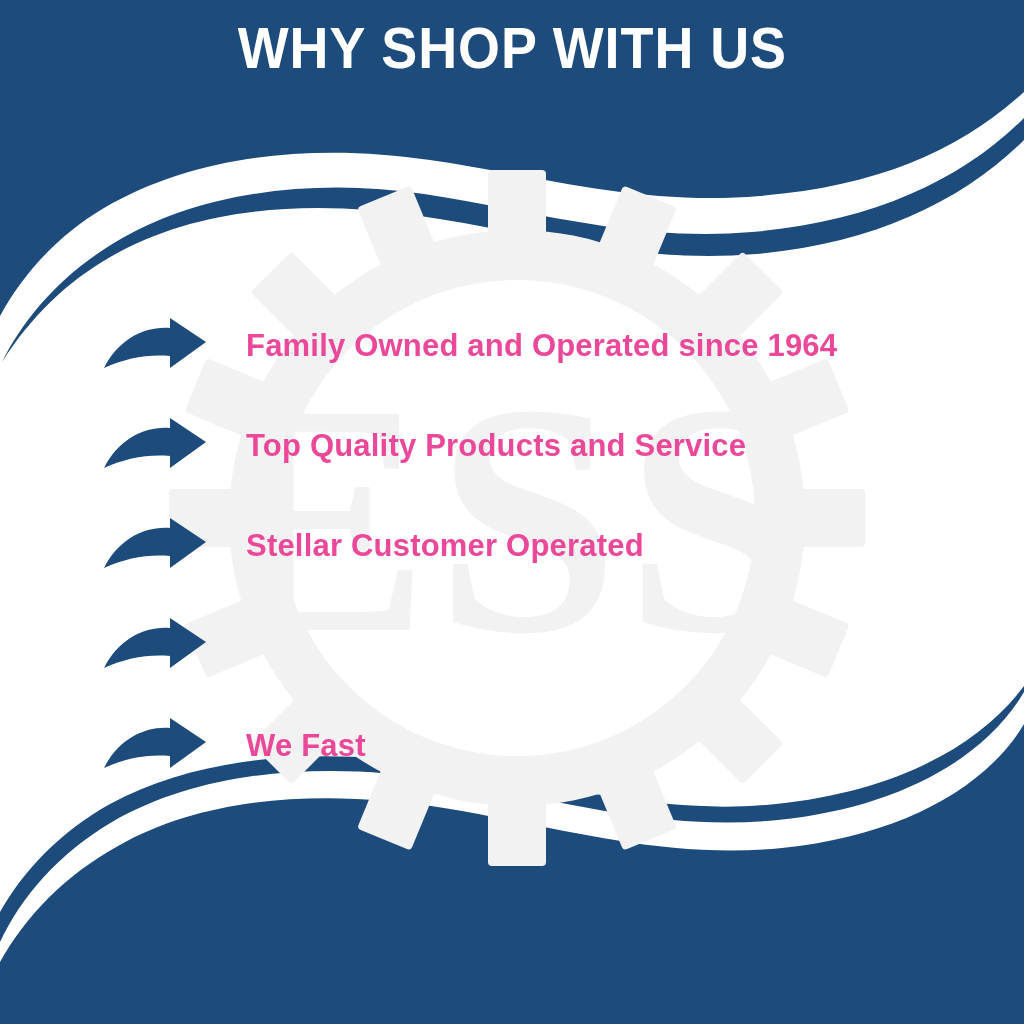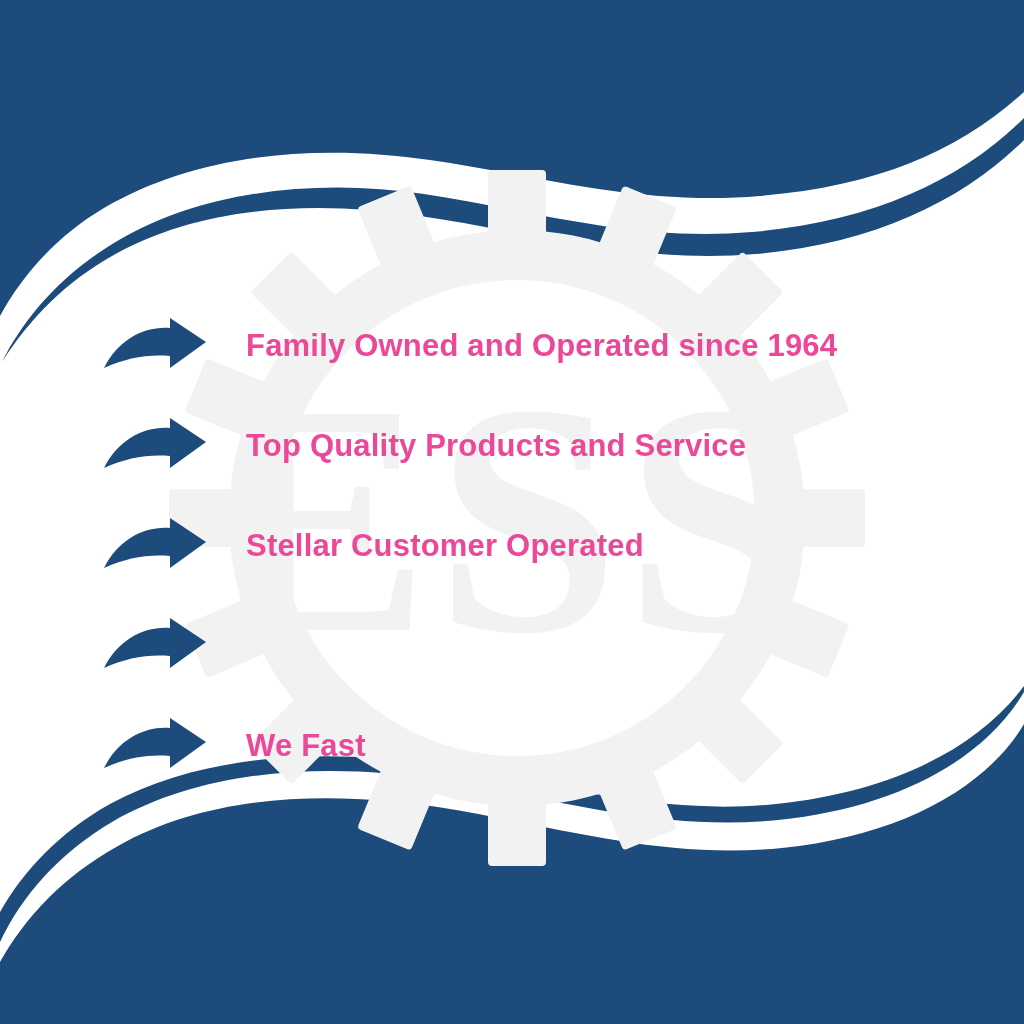--- a/index.html
+++ b/index.html
@@ -171,20 +171,23 @@
         </g>
 
         <path fill-rule="evenodd" d="M0,-288 A288,288 0 1,1 0,288 A288,288 0 1,1 0,-288 Z
                  M0,-238 A238,238 0 1,0 0,238 A238,238 0 1,0 0,-238 Z"></path>
       </g>
 
       <text x="-5" y="112" text-anchor="middle" font-family="'Liberation Serif', 'DejaVu Serif', serif" font-size="330" font-weight="bold" letter-spacing="6" fill="#f2f2f2">ESS</text>
     </g>
   </svg>
 
+  <div class="header">
+    <h1 class="header-title">WHY SHOP WITH US</h1>
+  </div>
 
   <div class="feature-list">
 
     <div class="feature-row">
       <svg class="arrow-icon" viewBox="0 0 102 56" xmlns="http://www.w3.org/2000/svg" aria-hidden="true">
         <path fill="#1c4b7c" d="M0,50 C14,22 40,8 66,10 L66,0 L102,24 L66,50 L66,38
                  C44,36 22,40 0,50 Z"></path>
       </svg>
       <span class="feature-label">Family Owned and Operated since 1964</span>
     </div>

